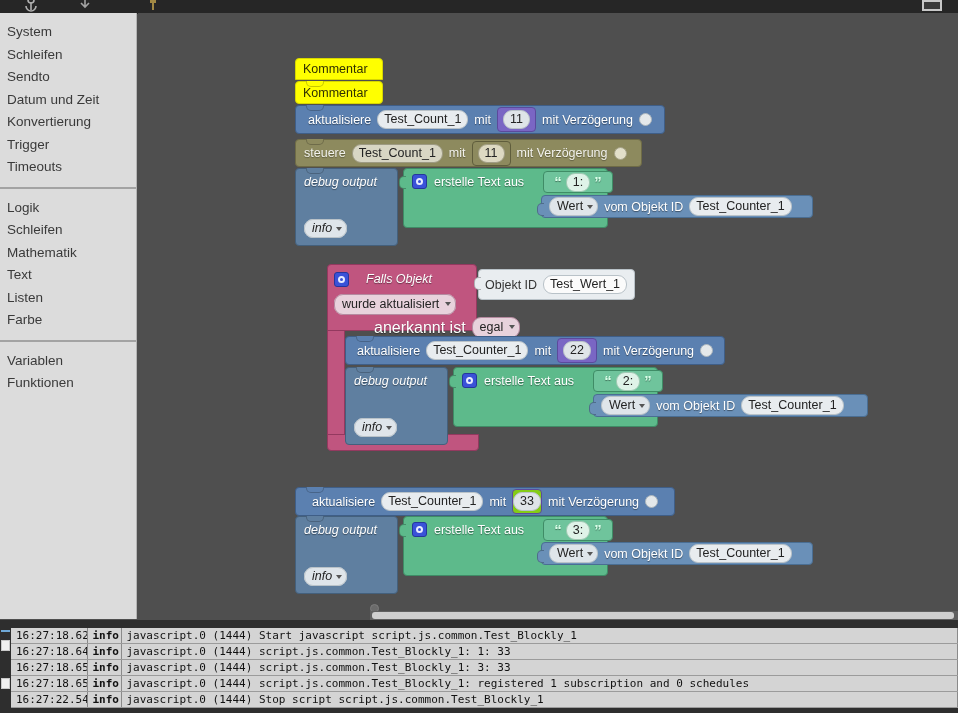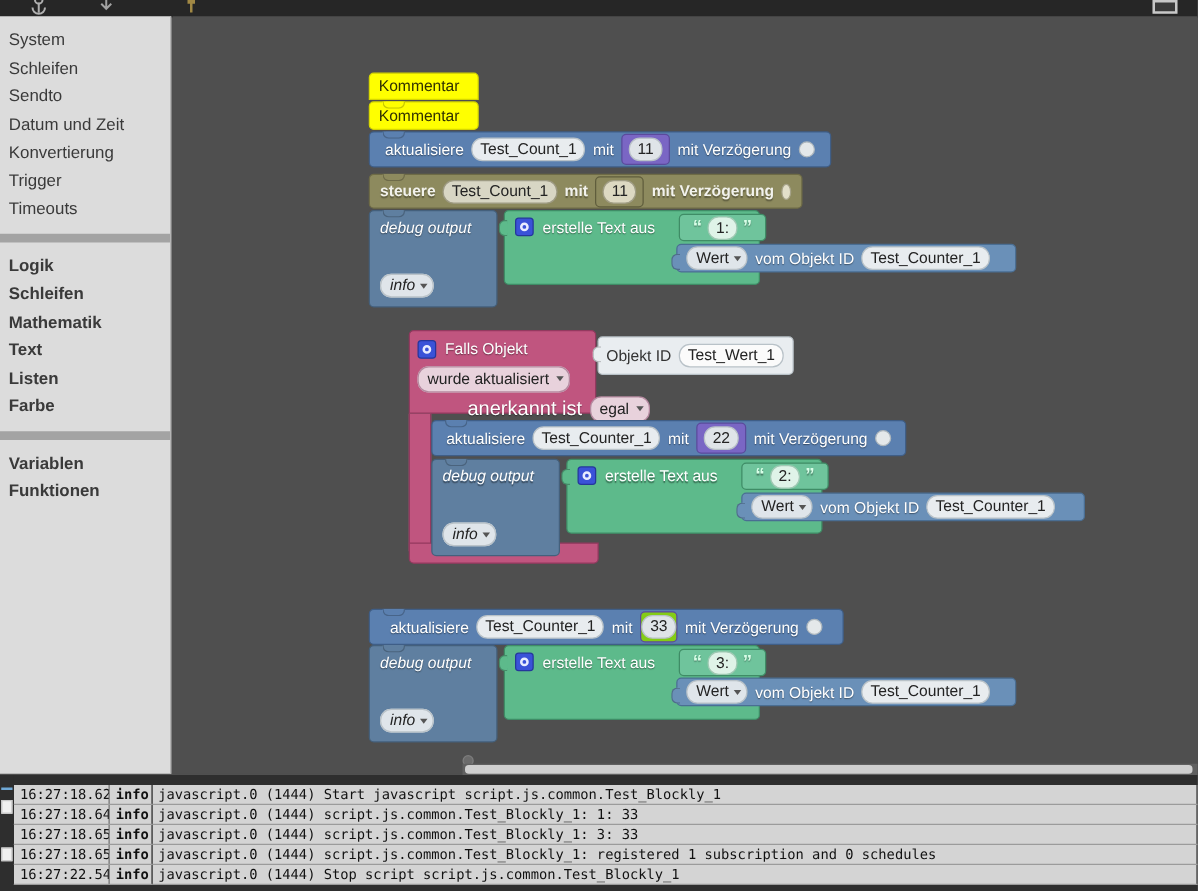--- a/index.html
+++ b/index.html
@@ -13,22 +13,22 @@
     opacity:.85; }
   #toolbar .tb-icon svg { display:block; }
   #tb-win { position:absolute; right:16px; top:-2px; width:20px; height:13px;
     border:2px solid #c8c8c8; border-top-width:4px; background:#3a3a3a; }
 
   
   #sidebar { position:absolute; left:0; top:13px; width:137px; height:606px;
     background:#dcdcdc; border-right:1px solid #b4b4b4; padding-top:5px;
     overflow:hidden; }
   .tb-group { padding:3px 0; }
-  .tb-group + .tb-group { border-top:7px solid #a3a3a3; margin-top:5px;
-    padding-top:8px;font-weight:bold; }
+  .tb-group + .tb-group { border-top:2px solid #a3a3a3; margin-top:5px;
+    padding-top:8px; }
   .tb-item { font-size:13.5px; color:#3a3a3a; line-height:22.5px;
     padding-left:7px; cursor:pointer; white-space:nowrap; }
 
   
   #canvas { position:absolute; left:138px; top:13px; width:820px; height:606px;
     background:#4f4f4f; overflow:hidden; }
 
   
   .blk { position:absolute; display:flex; align-items:center;
     font-size:12.5px; color:#fff; white-space:nowrap;
@@ -69,21 +69,21 @@
   .c-update-d { background:#8d8a5e; border:1px solid #6e6b46; color:#ececec; }
   .c-debug    { background:#5f7fa0; border:1px solid #44607c;font-style:italic; }
   .c-text     { background:#5dba8b; border:1px solid #3f8c66; }
   .c-getid    { background:#6a90b8; border:1px solid #4a6e93; }
   .c-comment  { background:#ffff00; border:1px solid #d6d600; color:#2a2a00; }
   .c-if       { background:#c0557f; border:1px solid #93395f; }
   .c-objid    { background:#dfe4e8; border:1px solid #b9c2c8; color:#242424; }
 
   .c-comment .lbl { color:#303000; text-shadow:none; }
   .c-objid .lbl   { color:#333; text-shadow:none; }
-  .c-update-d .lbl{ color:#f2f2ec; text-shadow:0 1px 1px rgba(0,0,0,.35);font-weight:bold; }
+  .c-update-d .lbl{ color:#f2f2ec; text-shadow:0 1px 1px rgba(0,0,0,.35); }
 
   
   .notch:before { content:""; position:absolute; left:10px; top:-1px;
     width:16px; height:5px; background:inherit;
     border-radius:0 0 5px 5px; border:1px solid rgba(0,0,0,.22);
     border-top:none; }
 
   
   .plug:before { content:""; position:absolute; left:-5px; top:7px;
     width:6px; height:11px; background:inherit;
@@ -221,21 +221,21 @@
   </div>
 
   <div class="blk c-getid plug" style="left:403px; top:182px; width:272px; height:23px; gap:6px; padding:0 7px;">
     <span class="dd">Wert</span>
     <span class="lbl">vom Objekt ID</span>
     <span class="fld">Test_Counter_1</span>
   </div>
 
   <div class="blk c-if" style="left:189px; top:251px; width:150px; height:67px; display:block; padding:0; border-radius:4px 4px 0 0;"></div>
 
-  <div class="blk" style="left:196px; top:256px; width:140px; height:20px; gap:7px; background:transparent; border:none;">
+  <div class="blk" style="left:196px; top:256px; width:140px; height:20px; gap:17px; background:transparent; border:none;font-style:italic;">
     <span class="gear">
         <i></i>
       </span>
     <span class="lbl">Falls Objekt</span>
   </div>
 
   <div class="blk c-objid plug" style="left:340px; top:256px; width:157px; height:31px; gap:6px; padding:0 6px; background:#e9edf0;">
     <span class="lbl" style="color:#333;text-shadow:none;">Objekt ID</span>
     <span class="fld" style="background:#fbfbfb;">Test_Wert_1</span>
   </div>

